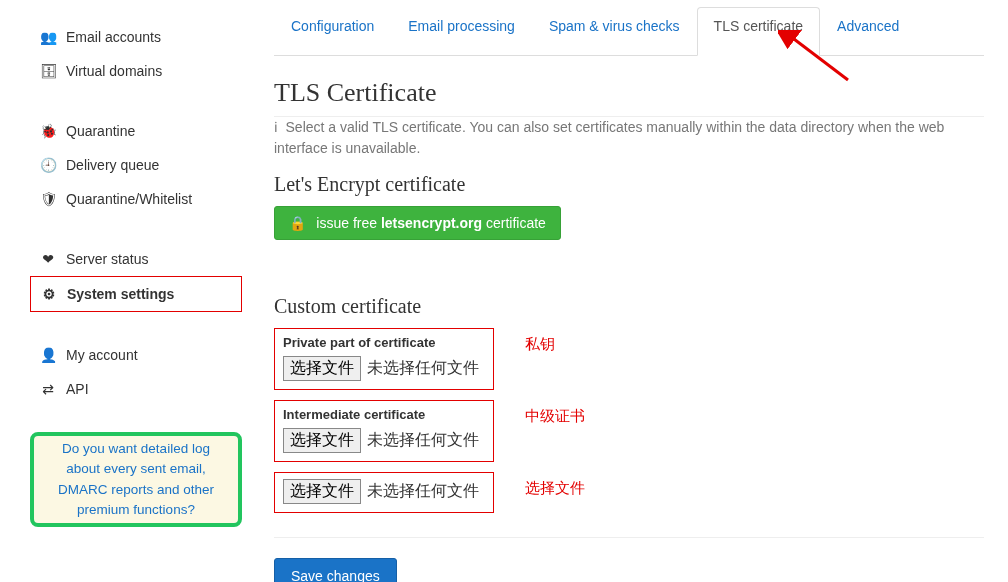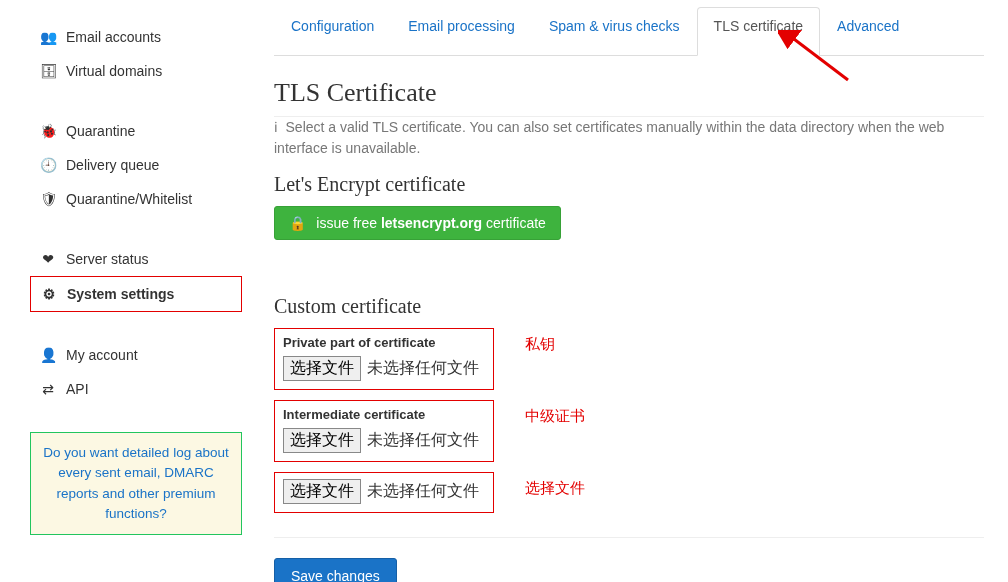--- a/index.html
+++ b/index.html
@@ -38,23 +38,23 @@
     text-align: center;
     color: #333;
   }
   .nav-item.active {
     border: 1px solid #e30000;
     font-weight: 700;
   }
   .promo-box {
     margin-top: 24px;
     background: #fcf8e3;
-    border: 1px solid #22c55e;
-    border-radius: 0;
-    padding: 10px 10px;
+    border: 4px solid #22c55e;
+    border-radius: 8px;
+    padding: 3px 10px;
     text-align: center;
     color: #1a73c7;
     font-size: 13.5px;
     line-height: 1.5;
   }
   .tabs {
     display: flex;
     border-bottom: 1px solid #ddd;
     margin-top: 6px;
   }

